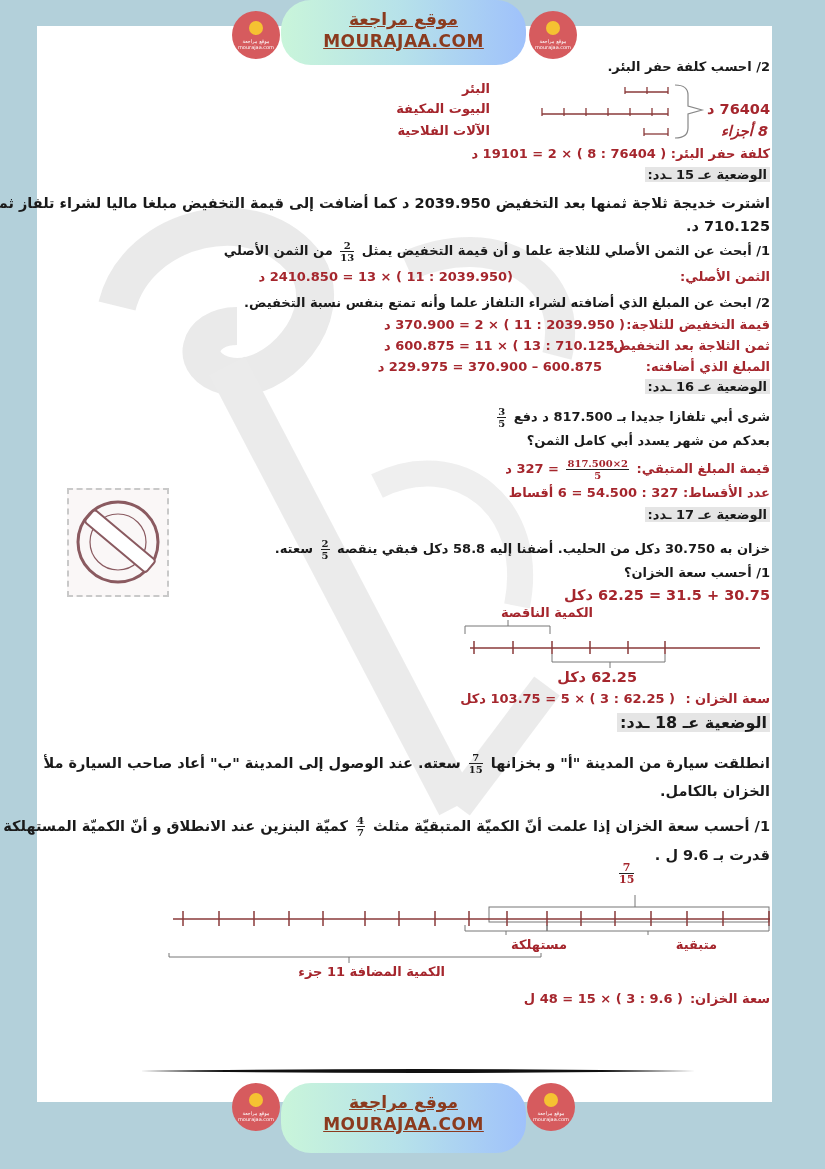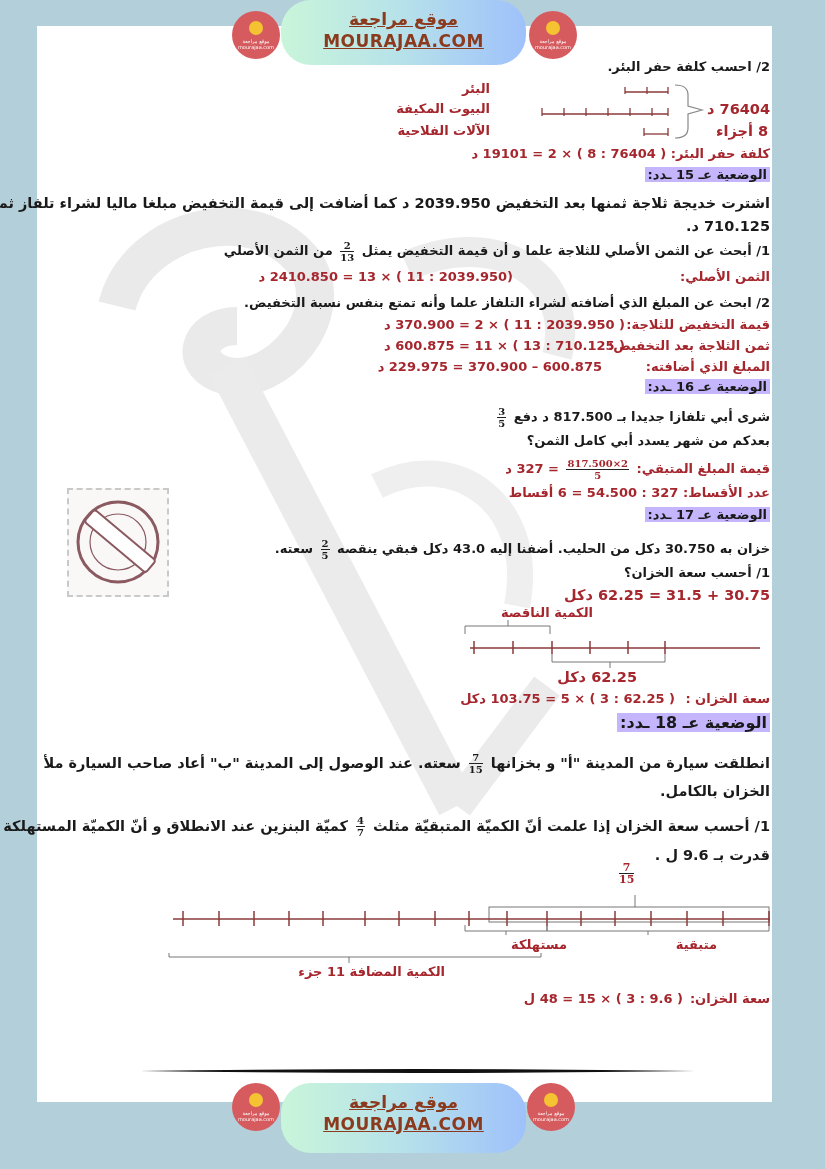--- a/index.html
+++ b/index.html
@@ -2,21 +2,21 @@
 <html><head>
 <meta charset="utf-8">
 <style>
   html,body{margin:0;padding:0;}
   body{width:825px;height:1169px;position:relative;overflow:hidden;background:#b3d0da;font-family:"DejaVu Sans","Liberation Sans",sans-serif;}
   .page{position:absolute;left:37px;top:26px;width:735px;height:1076px;background:#fff;}
   .wm{position:absolute;left:60px;top:180px;width:520px;height:760px;pointer-events:none;opacity:.55;}
   .ln{position:absolute;direction:rtl;white-space:nowrap;font-weight:bold;color:#1a1a1a;font-size:13px;line-height:18px;}
   .red{color:#a5262d;}
   .big{font-size:14.5px;}
-  .hl{background:#c4b5fd;padding:0 3px;}
+  .hl{background:#e5e5e5;padding:0 3px;}
   .frac{display:inline-block;vertical-align:middle;text-align:center;font-size:10px;line-height:11px;margin:0 3px;font-family:"DejaVu Serif",serif;}
   .frac .n{display:block;border-bottom:1px solid #222;padding:0 1px;}
   .frac .d{display:block;}
   .banner{position:absolute;left:281px;width:245px;height:65px;border-radius:30px;background:linear-gradient(90deg,#c9f5da,#b6e1ea 50%,#9fc1fb);text-align:center;}
   .banner .ar{display:block;font-size:17px;color:#8b3a1e;font-weight:bold;text-decoration:underline;margin-top:8px;line-height:22px;}
   .banner .en{display:block;font-size:17px;color:#8b3a1e;font-weight:bold;text-decoration:underline;line-height:22px;letter-spacing:.5px;}
   .badge{position:absolute;width:48px;height:48px;border-radius:50%;background:#d65b5e;}
   .badge .core{position:absolute;left:17px;top:10px;width:14px;height:14px;border-radius:50%;background:#f5c232;}
   .badge .tx{position:absolute;left:0;right:0;top:27px;font-size:5px;color:#fff;text-align:center;line-height:6px;}
   .stamp{position:absolute;left:67px;top:488px;width:98px;height:105px;border:2px dashed #c9c9c9;background:#faf7f7;}
@@ -47,21 +47,21 @@
 <div class="badge" style="left:529px;top:11px;">
   <div class="core"></div>
   <div class="tx">موقع مراجعة mourajaa.com</div>
 </div>
 
 <div class="ln" style="right:55px;top:58px;">2/ احسب كلفة حفر البئر.</div>
 <div class="ln red" style="right:335px;top:80px;">البئر</div>
 <div class="ln red" style="right:335px;top:100px;">البيوت المكيفة</div>
 <div class="ln red" style="right:335px;top:122px;">الآلات الفلاحية</div>
 <div class="ln red big" style="right:55px;top:100px;margin-left:43px;">76404 د</div>
-<div class="ln red big" style="right:57px;top:122px;">8 أجزاء</div>
+<div class="ln red big" style="right:57px;top:122px;font-style:italic;">8 أجزاء</div>
 <svg style="left:530px;top:80px;" width="180" height="60">
   <g stroke="#8a3a3a" stroke-width="1.3">
     <line x1="95" y1="12" x2="138" y2="12"></line>
       <line x1="95" y1="7" x2="95" y2="14"></line>
       <line x1="117" y1="7" x2="117" y2="14"></line>
       <line x1="138" y1="7" x2="138" y2="14"></line>
     <line x1="12" y1="34" x2="138" y2="34"></line>
     <line x1="12" y1="28" x2="12" y2="36"></line>
       <line x1="34" y1="28" x2="34" y2="36"></line>
       <line x1="56" y1="28" x2="56" y2="36"></line>
@@ -111,21 +111,21 @@
 <div class="stamp">
   <svg width="98" height="105" style="left:0;top:0;">
     <circle cx="49" cy="52" r="40" fill="none" stroke="#8a5a60" stroke-width="3"></circle>
     <circle cx="49" cy="52" r="28" fill="none" stroke="#8a5a60" stroke-width="1.2"></circle>
     <rect x="10" y="42" width="80" height="16" rx="3" transform="rotate(40 49 52)" fill="#fff" stroke="#8a5a60" stroke-width="2"></rect>
   </svg>
 </div>
 
 <div class="ln" style="right:55px;top:506px;"><span class="hl">الوضعية عـ 17 ـدد:</span></div>
 <div class="ln" style="right:55px;top:538px;">
-  <span>خزان به 30.750 دكل من الحليب. أضفنا إليه 43.0 دكل فبقي ينقصه</span>
+  <span>خزان به 30.750 دكل من الحليب. أضفنا إليه 58.8 دكل فبقي ينقصه</span>
   <span class="frac"><span class="n">2</span><span class="d">5</span></span>
   <span>سعته.</span>
 </div>
 <div class="ln" style="right:55px;top:564px;">1/ أحسب سعة الخزان؟</div>
 <div class="ln red big" style="right:55px;top:586px;">30.75 + 31.5 = 62.25 دكل</div>
 <div class="ln red" style="right:232px;top:604px;">الكمية الناقصة</div>
 <svg style="left:460px;top:620px;" width="300" height="60">
   <path d="M5 14 L5 6 L90 6 L90 14" fill="none" stroke="#777" stroke-width="1"></path>
   <line x1="48" y1="6" x2="48" y2="0" stroke="#777"></line>
   <line x1="10" y1="28" x2="300" y2="28" stroke="#8a3a3a" stroke-width="1.3"></line>

